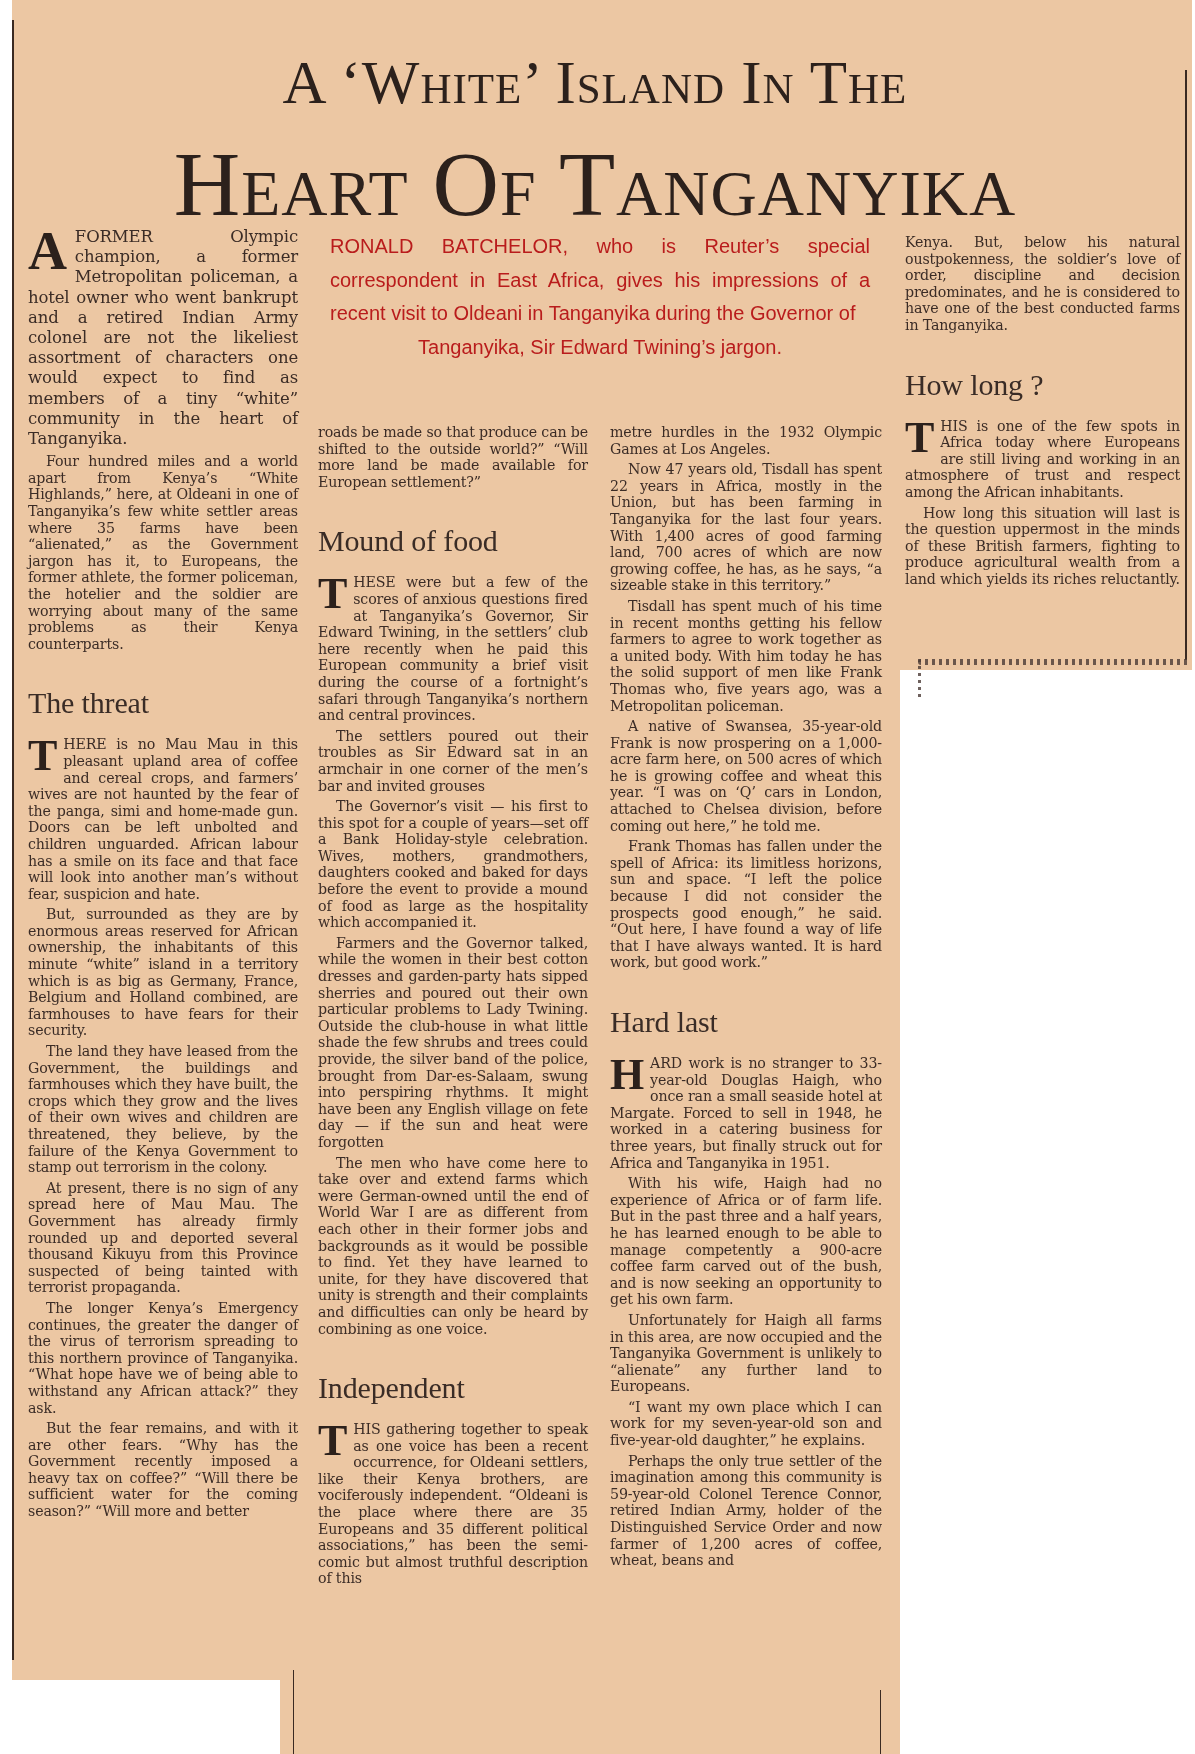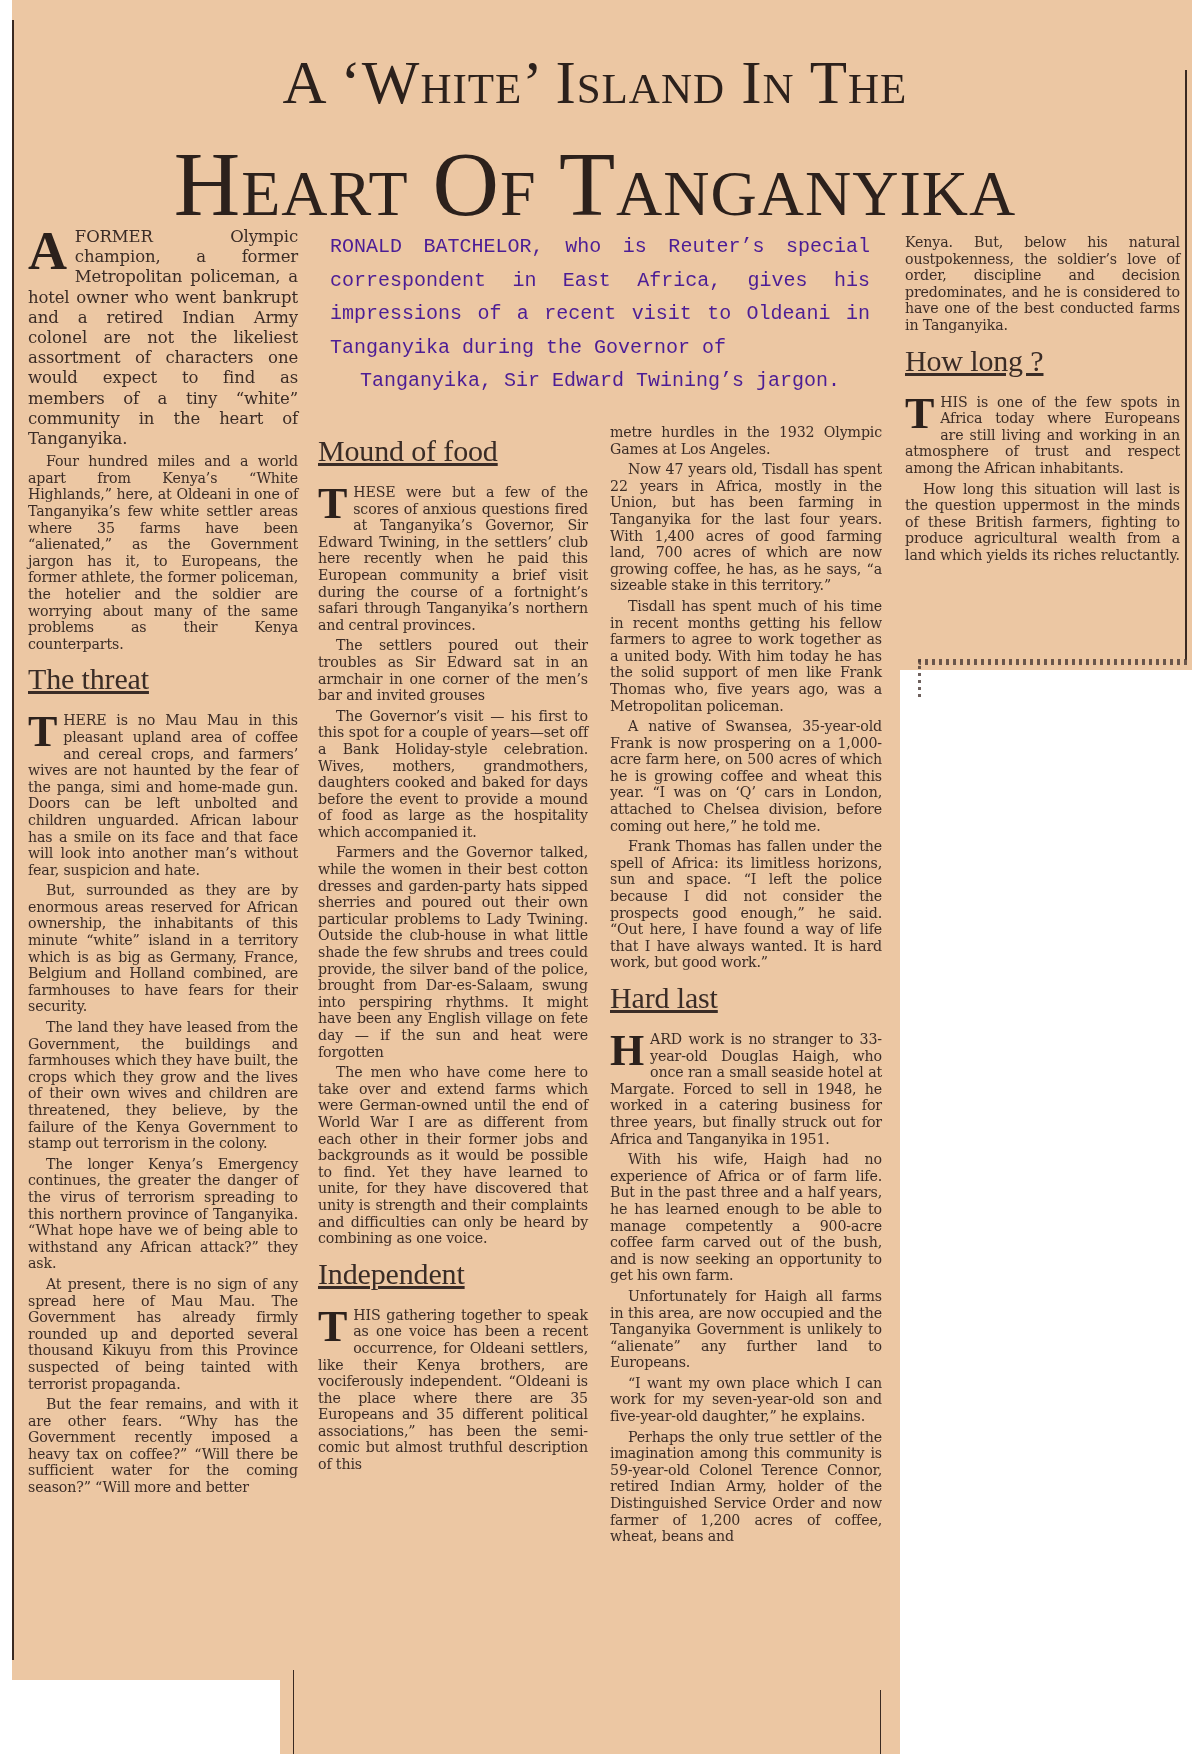--- a/index.html
+++ b/index.html
@@ -34,26 +34,26 @@
   .col3 { left:610px; top:424px; width:272px; }
   .col4 { left:905px; top:234px; width:275px; }
   .col1 p.lead { font-size:16.5px; line-height:20.2px; }
   .dropcap {
     float:left; font-family:"Liberation Serif", serif; font-weight:bold;
     font-size:44px; line-height:34px; margin:3px 6px 0 0; color:#2c211c;
   }
   .dropcap.big { font-size:54px; line-height:42px; margin-right:8px; }
   .subhead {
     font-family:"Liberation Serif", serif; font-size:30px; color:#3a2c26;
-    margin:12px 0 18px 0; text-align:left; line-height:1;text-decoration:underline;
+    margin:36px 0 18px 0; text-align:left; line-height:1;
   }
   .intro {
     position:absolute; left:330px; top:230px; width:540px;
-    font-family:Liberation Mono, monospace; font-size:20px; line-height:33.5px;
-    color:#4c1d95; text-align:justify;
+    font-family:Liberation Sans, sans-serif; font-size:20px; line-height:33.5px;
+    color:#b91c1c; text-align:justify;
   }
   .intro .last { text-align:center; display:block; }
   .wavy {
     position:absolute; left:918px; top:659px; width:272px; height:6px;
     background: repeating-linear-gradient(90deg, #4a3a35 0 3px, transparent 3px 7px);
     border-radius:3px; opacity:0.8;
   }
   .wavy-v {
     position:absolute; left:918px; top:659px; width:3px; height:40px;
     background: repeating-linear-gradient(180deg, #4a3a35 0 3px, transparent 3px 7px);
@@ -80,26 +80,27 @@
   <span class="last">Tanganyika, Sir Edward Twining’s jargon.</span>
 </div>
 
 <div class="col col1">
   <p class="first lead"><span class="dropcap big">A</span><span>FORMER Olympic champion, a former Metropolitan policeman, a hotel owner who went bankrupt and a retired Indian Army colonel are not the likeliest assortment of characters one would expect to find as members of a tiny “white” community in the heart of Tanganyika.</span></p>
   <p>Four hundred miles and a world apart from Kenya’s “White Highlands,” here, at Oldeani in one of Tanganyika’s few white settler areas where 35 farms have been “alienated,” as the Government jargon has it, to Europeans, the former athlete, the former policeman, the hotelier and the soldier are worrying about many of the same problems as their Kenya counterparts.</p>
   <div class="subhead">The threat</div>
   <p class="first"><span class="dropcap">T</span><span>HERE is no Mau Mau in this pleasant upland area of coffee and cereal crops, and farmers’ wives are not haunted by the fear of the panga, simi and home-made gun. Doors can be left unbolted and children unguarded. African labour has a smile on its face and that face will look into another man’s without fear, suspicion and hate.</span></p>
   <p>But, surrounded as they are by enormous areas reserved for African ownership, the inhabitants of this minute “white” island in a territory which is as big as Germany, France, Belgium and Holland combined, are farmhouses to have fears for their security.</p>
   <p>The land they have leased from the Government, the buildings and farmhouses which they have built, the crops which they grow and the lives of their own wives and children are threatened, they believe, by the failure of the Kenya Government to stamp out terrorism in the colony.</p>
+  <p>At present, there is no sign of any spread here of Mau Mau. The Government has already firmly rounded up and deported several thousand Kikuyu from this Province suspected of being tainted with terrorist propaganda.</p>
   <p>The longer Kenya’s Emergency continues, the greater the danger of the virus of terrorism spreading to this northern province of Tanganyika. “What hope have we of being able to withstand any African attack?” they ask.</p>
-  <p>At present, there is no sign of any spread here of Mau Mau. The Government has already firmly rounded up and deported several thousand Kikuyu from this Province suspected of being tainted with terrorist propaganda.</p>
   <p>But the fear remains, and with it are other fears. “Why has the Government recently imposed a heavy tax on coffee?” “Will there be sufficient water for the coming season?” “Will more and better</p>
 </div>
 
 <div class="col col2">
+  <p class="first">roads be made so that produce can be shifted to the outside world?” “Will more land be made available for European settlement?”</p>
   <div class="subhead">Mound of food</div>
   <p class="first"><span class="dropcap">T</span><span>HESE were but a few of the scores of anxious questions fired at Tanganyika’s Governor, Sir Edward Twining, in the settlers’ club here recently when he paid this European community a brief visit during the course of a fortnight’s safari through Tanganyika’s northern and central provinces.</span></p>
   <p>The settlers poured out their troubles as Sir Edward sat in an armchair in one corner of the men’s bar and invited grouses</p>
   <p>The Governor’s visit — his first to this spot for a couple of years—set off a Bank Holiday-style celebration. Wives, mothers, grandmothers, daughters cooked and baked for days before the event to provide a mound of food as large as the hospitality which accompanied it.</p>
   <p>Farmers and the Governor talked, while the women in their best cotton dresses and garden-party hats sipped sherries and poured out their own particular problems to Lady Twining. Outside the club-house in what little shade the few shrubs and trees could provide, the silver band of the police, brought from Dar-es-Salaam, swung into perspiring rhythms. It might have been any English village on fete day — if the sun and heat were forgotten</p>
   <p>The men who have come here to take over and extend farms which were German-owned until the end of World War I are as different from each other in their former jobs and backgrounds as it would be possible to find. Yet they have learned to unite, for they have discovered that unity is strength and their complaints and difficulties can only be heard by combining as one voice.</p>
   <div class="subhead">Independent</div>
   <p class="first"><span class="dropcap">T</span><span>HIS gathering together to speak as one voice has been a recent occurrence, for Oldeani settlers, like their Kenya brothers, are vociferously independent. “Oldeani is the place where there are 35 Europeans and 35 different political associations,” has been the semi-comic but almost truthful description of this</span></p>
 </div>
 

